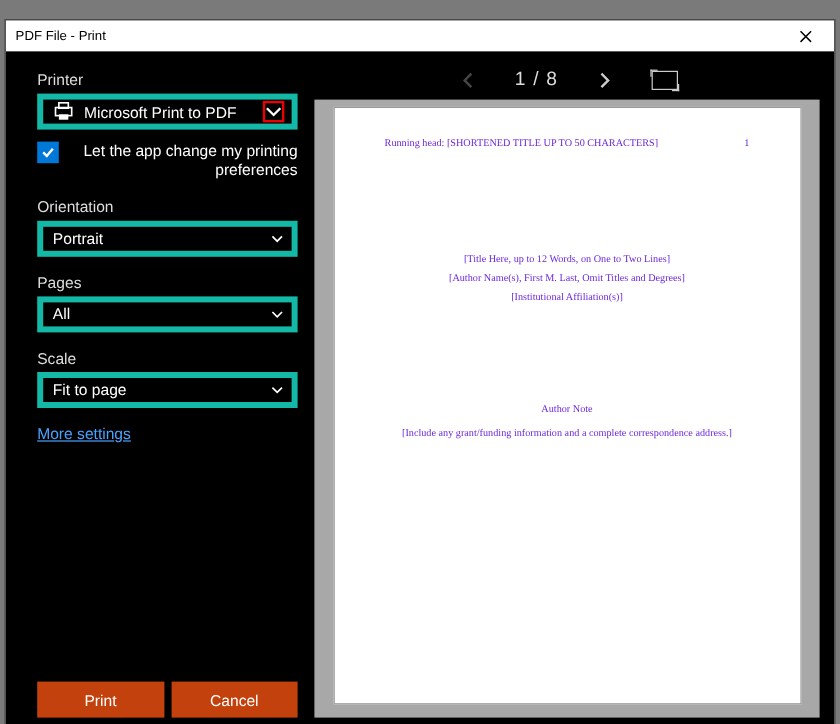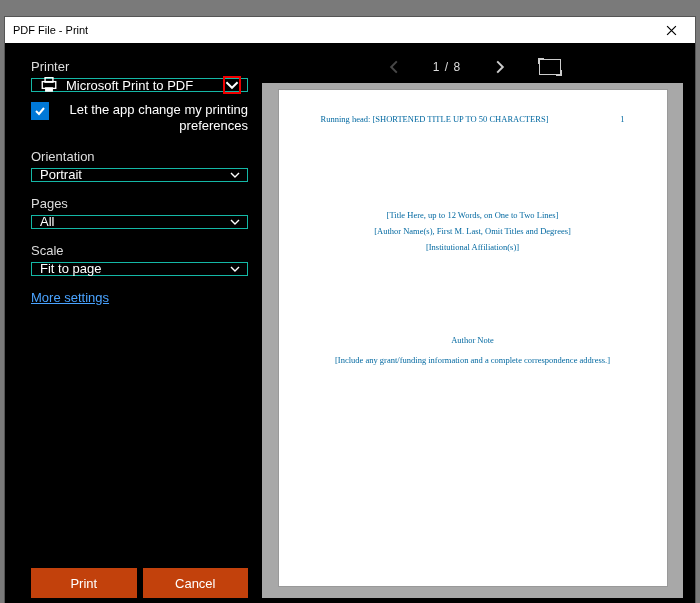--- a/index.html
+++ b/index.html
@@ -44,22 +44,22 @@
     display: flex; flex-direction: column;
     color: #fff;
   }
   .section-label {
     font-size: 13px;
     color: #ddd;
     margin-top: 6px;
     margin-bottom: 4px;
   }
   .combo {
-    height: 14px;
-    border: 1px solid #14b8a6;
+    height: 30px;
+    border: 5px solid #14b8a6;
     display: flex; align-items: center;
     padding: 0 6px 0 8px;
     font-size: 13px;
     color: #fff;
     cursor: pointer;
     position: relative;
   }
   .combo .icon-slot {
     width: 18px; height: 18px;
     margin-right: 8px;
@@ -117,21 +117,21 @@
   .preview {
     flex: 1;
     display: flex; flex-direction: column;
     padding: 8px 12px 12px 4px;
   }
   .pv-toolbar {
     height: 32px;
     display: flex; align-items: center; justify-content: center;
     gap: 29px;
     color: #ddd;
-    font-size: 12px;
+    font-size: 16px;
   }
   .nav-btn {
     width: 20px; height: 20px;
     display: flex; align-items: center; justify-content: center;
     cursor: pointer;
   }
   .nav-btn.disabled { opacity: 0.35; cursor: default; }
   .nav-btn svg { width: 14px; height: 14px; }
   .pagecount { letter-spacing: 1px; }
   .fit-btn {
@@ -154,21 +154,21 @@
     display: flex; align-items: flex-start; justify-content: center;
     padding: 6px 10px;
     overflow: hidden;
   }
   .page {
     width: 390px; height: 498px;
     background: #fff;
     border: 1px solid #999;
     position: relative;
     font-family: "Times New Roman", serif;
-    color: #0369a1;
+    color: #6d28d9;
   }
   .rh {
     position: absolute;
     top: 24px; left: 42px; right: 42px;
     display: flex; justify-content: space-between;
     font-size: 8.5px;
   }
   .doc-center {
     position: absolute;
     top: 120px; left: 0; right: 0;

